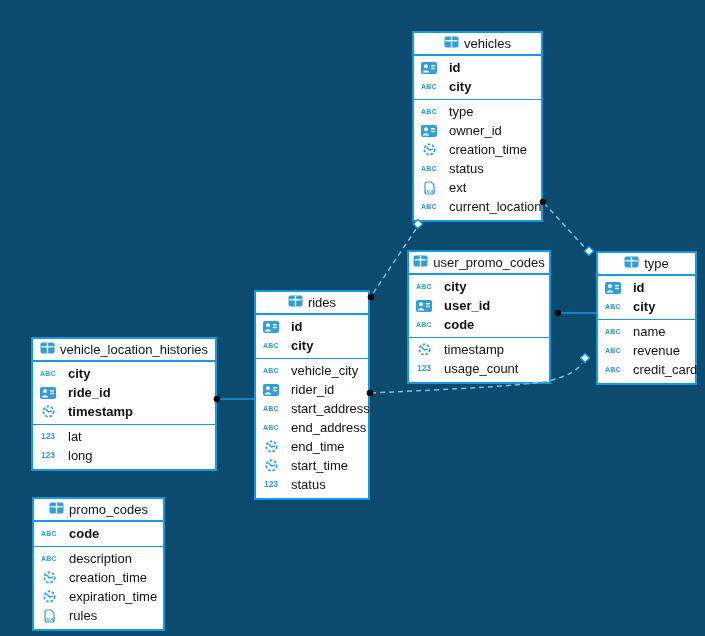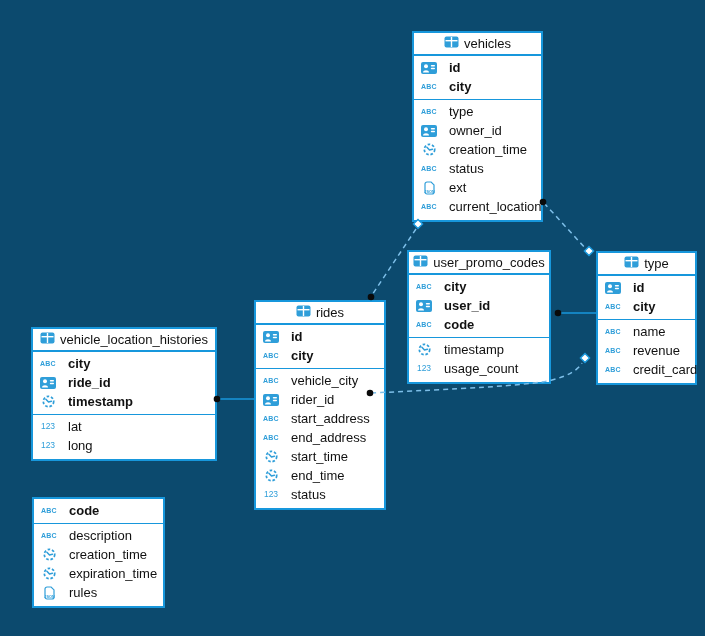--- a/index.html
+++ b/index.html
@@ -34,21 +34,21 @@
   }
   .row .icon{
     flex:0 0 18px;width:18px;display:flex;align-items:center;justify-content:center;
   }
   .row.pk .label{font-weight:700;}
   .t-name{font-weight:400;}
   .txt-icon{
     font-family:"Liberation Sans",sans-serif;font-size:7px;font-weight:700;
     letter-spacing:0.2px;line-height:1;
   }
-  .txt-icon.num{font-size:8.5px;font-weight:400;letter-spacing:0;}
+  .txt-icon.num{font-size:8.5px;font-weight:700;letter-spacing:0;}
 </style>
 </head>
 <body>
 
 <div class="canvas">
   <svg class="wires" width="705" height="636" viewBox="0 0 705 636">
       <g>
         <path d="M216 399 L255 399" fill="none" stroke="#1797dc" stroke-width="1.5"></path>
         <circle cx="217" cy="399" r="3.3" fill="#0a0a0a"></circle>
       </g>
@@ -249,21 +249,21 @@
             <span class="label">revenue</span>
           </div>
           <div class="row">
             <span class="icon">
               <span class="txt-icon" style="color:#2f9ed9">ABC</span>
             </span>
             <span class="label">credit_card</span>
           </div>
         </div>
       </div>
-      <div class="table" style="left: 254px; top: 300px; width: 132px;">
+      <div class="table" style="left: 254px; top: 290px; width: 116px;">
         <div class="t-header">
           <span class="icon"><svg width="15" height="12" viewBox="0 0 15 12">
               <rect x="0.5" y="0.5" width="14" height="11" rx="2" fill="#2f9ed9"></rect>
               <line x1="1.5" y1="4.7" x2="13.5" y2="4.7" stroke="#fff" stroke-width="1.4"></line>
               <line x1="7.5" y1="1" x2="7.5" y2="11" stroke="#fff" stroke-width="1.4"></line>
             </svg></span>
           <span class="t-name">rides</span>
         </div>
         <div class="t-section pk-sec">
           <div class="row pk">
@@ -316,40 +316,40 @@
             </span>
             <span class="label">end_address</span>
           </div>
           <div class="row">
             <span class="icon">
               <svg width="13" height="13" viewBox="0 0 13 13">
                 <circle cx="6.5" cy="6.5" r="5.2" fill="none" stroke="#2f9ed9" stroke-width="1.7" stroke-dasharray="2.6 1.8"></circle>
                 <path d="M6.5 6.9 L3.9 4.2 M6.5 6.9 L9.4 6.3" stroke="#2f9ed9" stroke-width="1.5" stroke-linecap="round" fill="none"></path>
               </svg>
             </span>
+            <span class="label">end_time</span>
+          </div>
+          <div class="row">
+            <span class="icon">
+              <svg width="13" height="13" viewBox="0 0 13 13">
+                <circle cx="6.5" cy="6.5" r="5.2" fill="none" stroke="#2f9ed9" stroke-width="1.7" stroke-dasharray="2.6 1.8"></circle>
+                <path d="M6.5 6.9 L3.9 4.2 M6.5 6.9 L9.4 6.3" stroke="#2f9ed9" stroke-width="1.5" stroke-linecap="round" fill="none"></path>
+              </svg>
+            </span>
             <span class="label">start_time</span>
           </div>
           <div class="row">
             <span class="icon">
-              <svg width="13" height="13" viewBox="0 0 13 13">
-                <circle cx="6.5" cy="6.5" r="5.2" fill="none" stroke="#2f9ed9" stroke-width="1.7" stroke-dasharray="2.6 1.8"></circle>
-                <path d="M6.5 6.9 L3.9 4.2 M6.5 6.9 L9.4 6.3" stroke="#2f9ed9" stroke-width="1.5" stroke-linecap="round" fill="none"></path>
-              </svg>
-            </span>
-            <span class="label">end_time</span>
-          </div>
-          <div class="row">
-            <span class="icon">
               <span class="txt-icon num" style="color:#2f9ed9">123</span>
             </span>
             <span class="label">status</span>
           </div>
         </div>
       </div>
-      <div class="table" style="left: 31px; top: 327px; width: 186px; text-align: right;">
+      <div class="table" style="left: 31px; top: 337px; width: 186px; text-align: right;">
         <div class="t-header">
           <span class="icon"><svg width="15" height="12" viewBox="0 0 15 12">
               <rect x="0.5" y="0.5" width="14" height="11" rx="2" fill="#2f9ed9"></rect>
               <line x1="1.5" y1="4.7" x2="13.5" y2="4.7" stroke="#fff" stroke-width="1.4"></line>
               <line x1="7.5" y1="1" x2="7.5" y2="11" stroke="#fff" stroke-width="1.4"></line>
             </svg></span>
           <span class="t-name">vehicle_location_histories</span>
         </div>
         <div class="t-section pk-sec">
           <div class="row pk">
@@ -389,20 +389,28 @@
           </div>
           <div class="row">
             <span class="icon">
               <span class="txt-icon num" style="color:#2f9ed9">123</span>
             </span>
             <span class="label">long</span>
           </div>
         </div>
       </div>
       <div class="table" style="left: 32px; top: 497px; width: 133px;">
+        <div class="t-header">
+          <span class="icon"><svg width="15" height="12" viewBox="0 0 15 12">
+              <rect x="0.5" y="0.5" width="14" height="11" rx="2" fill="#2f9ed9"></rect>
+              <line x1="1.5" y1="4.7" x2="13.5" y2="4.7" stroke="#fff" stroke-width="1.4"></line>
+              <line x1="7.5" y1="1" x2="7.5" y2="11" stroke="#fff" stroke-width="1.4"></line>
+            </svg></span>
+          <span class="t-name">promo_codes</span>
+        </div>
         <div class="t-section pk-sec">
           <div class="row pk">
             <span class="icon">
               <span class="txt-icon" style="color:#2f9ed9">ABC</span>
             </span>
             <span class="label">code</span>
           </div>
         </div>
         <div class="t-section fields">
           <div class="row">

